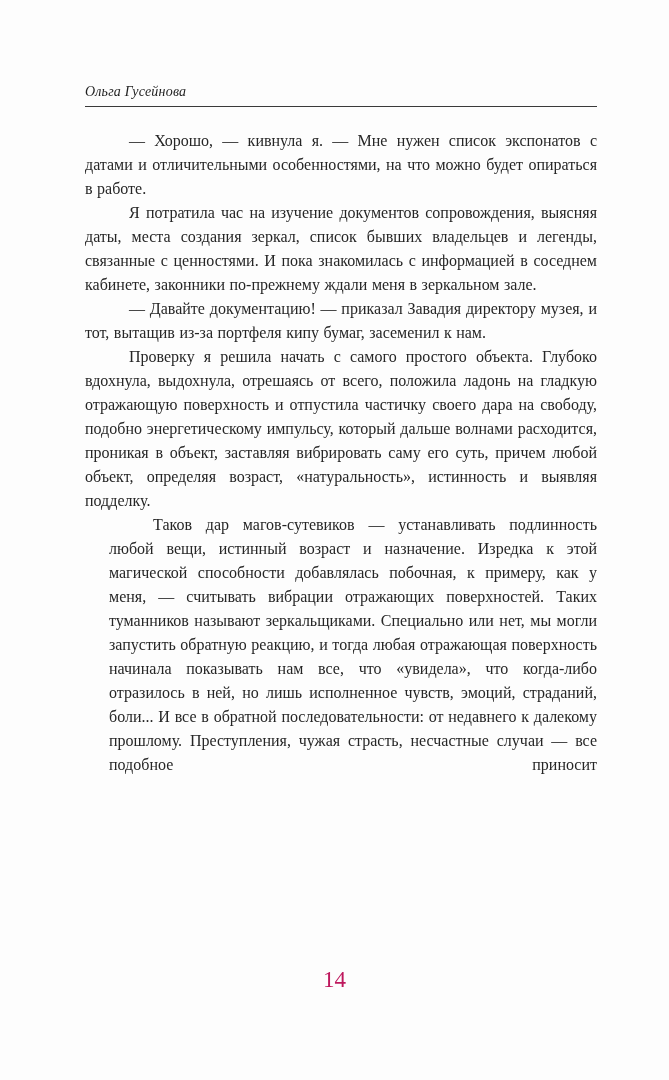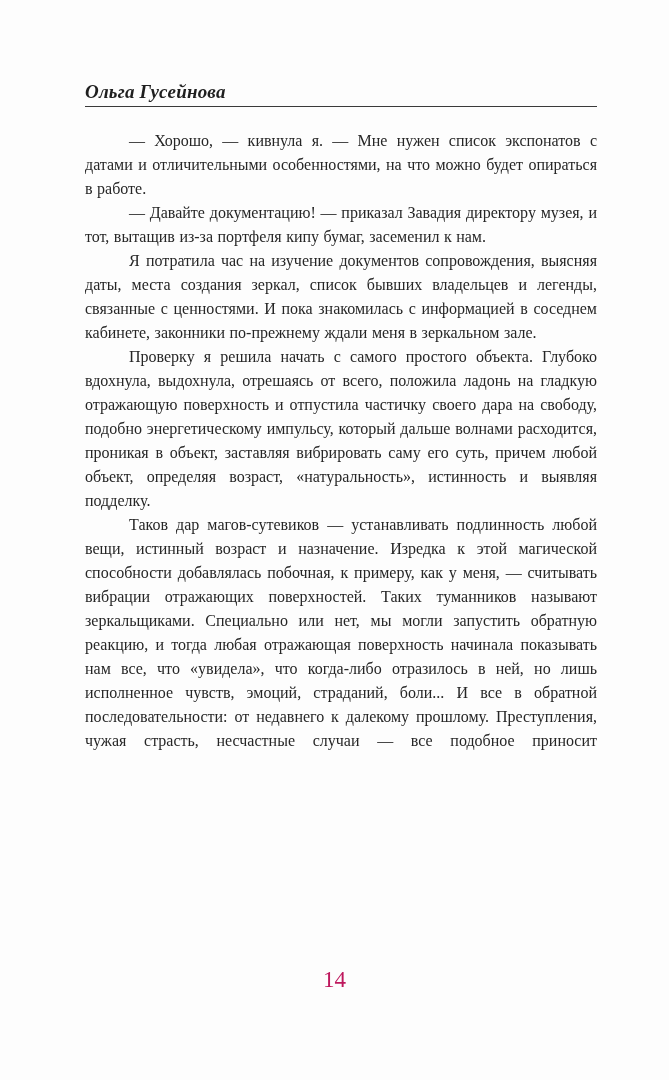--- a/index.html
+++ b/index.html
@@ -18,23 +18,23 @@
     box-sizing: border-box;
   }
   .running-header {
     position: absolute;
     left: 85px;
     top: 82px;
     width: 512px;
   }
   .running-header .author {
     display: block;
-    font-size: 19px;
+    font-size: 14px;
     line-height: 20px;
-    font-weight: bold;
+    font-weight: normal;
     font-style: italic;
     color: #1f1f1f;
     letter-spacing: 0.2px;
   }
   .running-header .header-rule {
     margin-top: 4px;
     height: 0;
     border-top: 1.5px solid #3a3a3a;
     width: 100%;
   }
@@ -49,20 +49,21 @@
   }
   .text-block p {
     margin: 0;
     padding: 0;
     text-indent: 44px;
     word-spacing: 0.5px;
   }
   
   .text-block p.continues {
     text-align-last: justify;
+    margin-left: 24px;
   }
   .page-number {
     position: absolute;
     left: 0;
     top: 967px;
     width: 669px;
     text-align: center;
     font-size: 23px;
     color: #be185d;
   }
@@ -72,21 +73,21 @@
 
 <div class="book-page">
 
   <div class="running-header">
     <span class="author">Ольга Гусейнова</span>
     <div class="header-rule"></div>
   </div>
 
   <div class="text-block">
     <p>— Хорошо, — кивнула я. — Мне нужен список экспонатов с датами и отличительными особенностями, на что можно будет опираться в работе.</p>
+    <p>Я потратила час на изучение документов сопровождения, выясняя даты, места создания зеркал, список бывших владельцев и легенды, связанные с ценностями. И пока знакомилась с информацией в соседнем кабинете, законники по-прежнему ждали меня в зеркальном зале.</p>
     <p>— Давайте документацию! — приказал Завадия директору музея, и тот, вытащив из-за портфеля кипу бумаг, засеменил к нам.</p>
-    <p>Я потратила час на изучение документов сопровождения, выясняя даты, места создания зеркал, список бывших владельцев и легенды, связанные с ценностями. И пока знакомилась с информацией в соседнем кабинете, законники по-прежнему ждали меня в зеркальном зале.</p>
     <p>Проверку я решила начать с самого простого объекта. Глубоко вдохнула, выдохнула, отрешаясь от всего, положила ладонь на гладкую отражающую поверхность и отпустила частичку своего дара на свободу, подобно энергетическому импульсу, который дальше волнами расходится, проникая в объект, заставляя вибрировать саму его суть, причем любой объект, определяя возраст, «натуральность», истинность и выявляя подделку.</p>
     <p class="continues">Таков дар магов-сутевиков — устанавливать подлинность любой вещи, истинный возраст и назначение. Изредка к этой магической способности добавлялась побочная, к примеру, как у меня, — считывать вибрации отражающих поверхностей. Таких туманников называют зеркальщиками. Специально или нет, мы могли запустить обратную реакцию, и тогда любая отражающая поверхность начинала показывать нам все, что «увидела», что когда-либо отразилось в ней, но лишь исполненное чувств, эмоций, страданий, боли... И все в обратной последовательности: от недавнего к далекому прошлому. Преступления, чужая страсть, несчастные случаи — все подобное приносит</p>
   </div>
 
   <div class="page-number">14</div>
 
 </div>
 
 </body></html>

